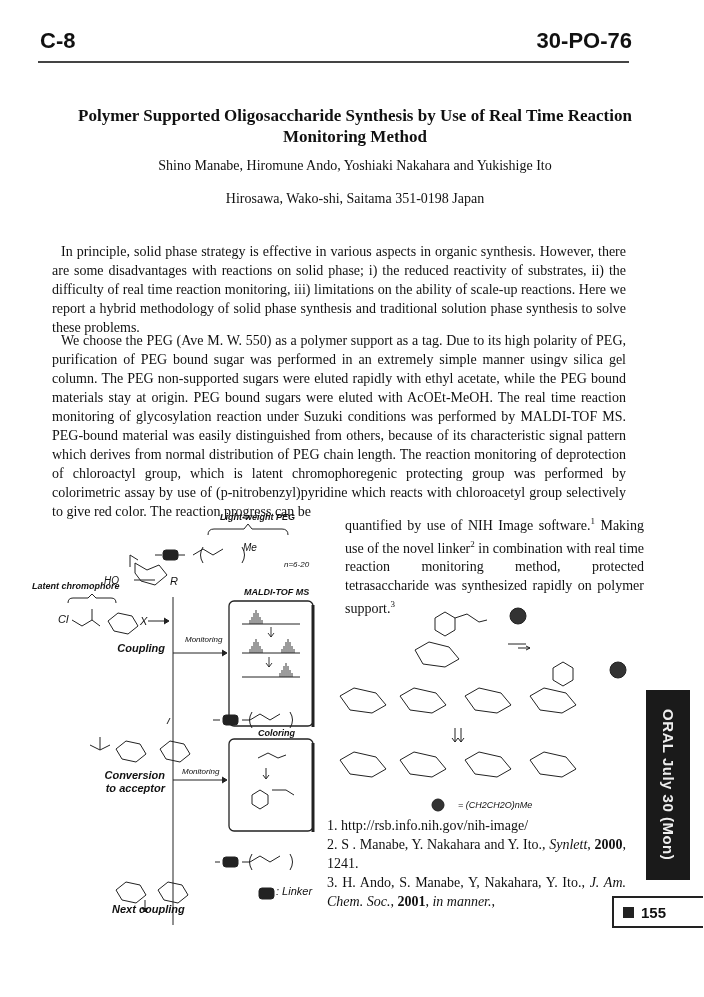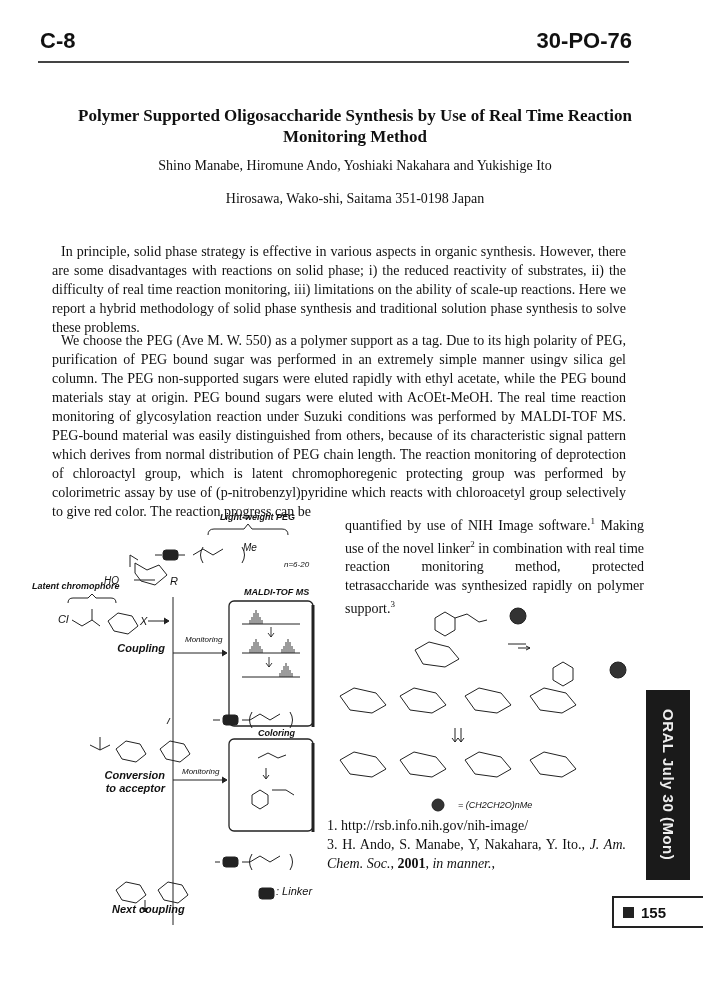--- a/index.html
+++ b/index.html
@@ -173,20 +173,21 @@
       <path d="M145 160 l14 -8 l22 5 l10 12 l-14 8 l-22 -3z"></path>
       <path d="M210 160 l14 -8 l22 5 l10 12 l-14 8 l-22 -3z"></path>
       <circle cx="118" cy="205" r="6" fill="#333"></circle>
     </g>
   </svg>
   <div class="lbl" style="left:138px;top:200px;font-size:9px;">= (CH2CH2O)nMe</div>
 </div>
 
 <div class="refs">
   <div><span>1.</span> <span>http://rsb.info.nih.gov/nih-image/</span></div>
+  <div><span>2.</span> <span>S . Manabe, Y. Nakahara and Y. Ito., </span><i>Synlett</i>, <b>2000</b><span>, 1241.</span></div>
   <div><span>3.</span> <span>H. Ando, S. Manabe, Y, Nakahara, Y. Ito., </span><i>J. Am. Chem. Soc.</i>, <b>2001</b><span>, </span><i>in manner.</i><span>,</span></div>
 </div>
 
 <div class="side-tab">
     <span>ORAL July 30 (Mon)</span>
   </div>
 
 <div class="page-box">
   <div class="page-sq"></div>
   <span class="page-num">155</span>

